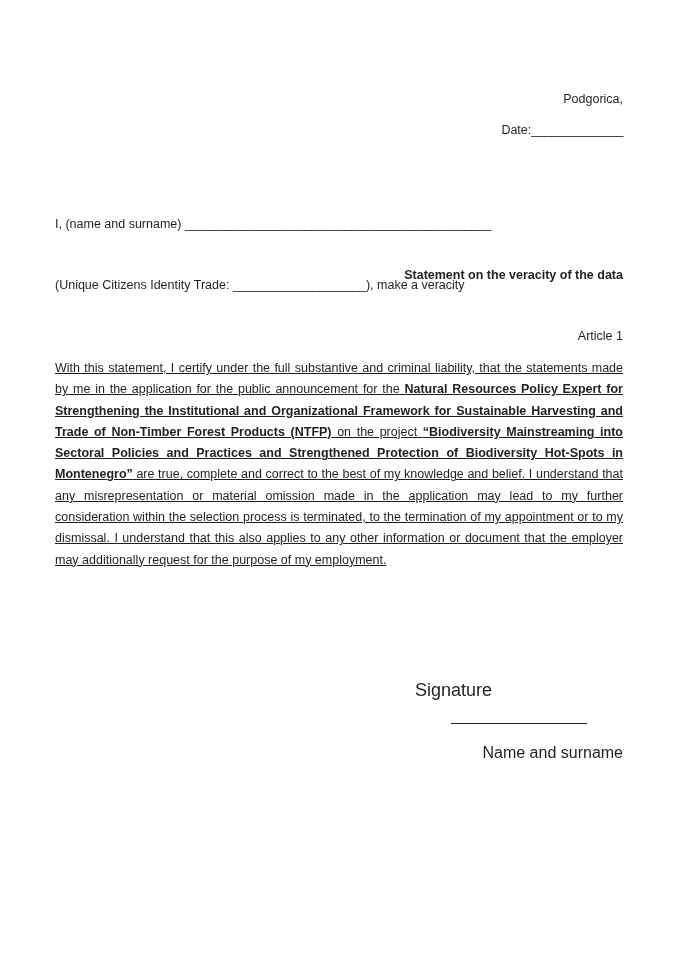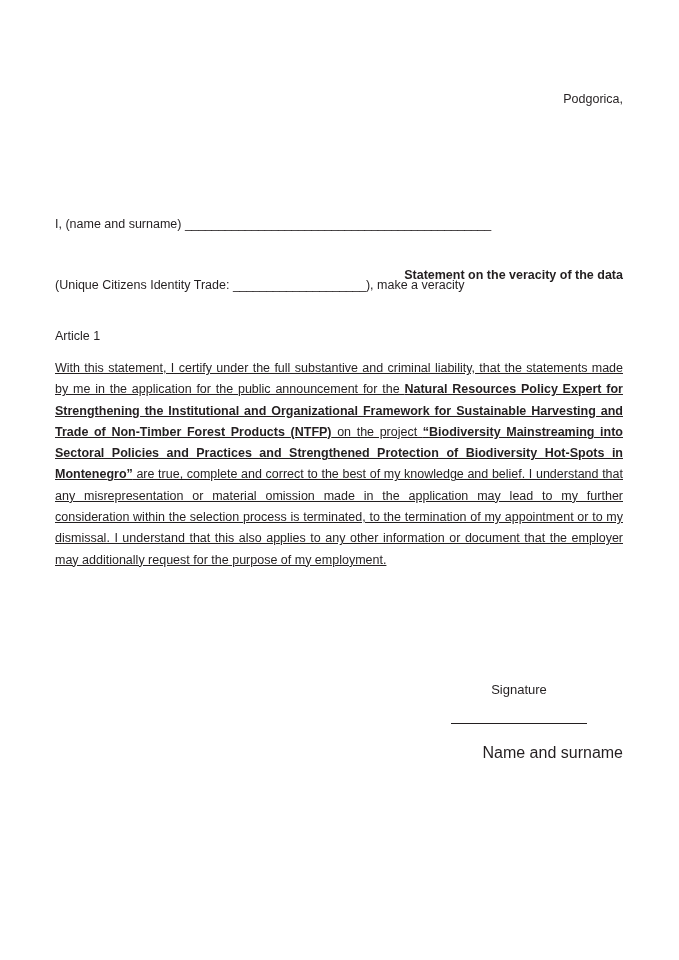--- a/index.html
+++ b/index.html
@@ -68,21 +68,21 @@
     width: 568px;
     text-align: right;
     font-size: 12.5px;
     font-weight: bold;
   }
   .article-heading {
     position: absolute;
     left: 55px;
     top: 329px;
     width: 568px;
-    text-align: left;
+    text-align: right;
     font-size: 12.5px;
     font-weight: normal;
   }
 
   
   .body-block {
     position: absolute;
     left: 55px;
     top: 358px;
     width: 568px;
@@ -98,22 +98,22 @@
   .body-para b { font-weight: bold; }
 
   
   .sig-block {
     position: absolute;
     left: 415px;
     top: 681px;
     width: 208px;
   }
   .sig-label {
-    text-align: center;
-    font-size: 13px;
+    text-align: left;
+    font-size: 18px;
     line-height: 18px;
   }
   .sig-rule {
     width: 136px;
     height: 0;
     margin: 24px auto 0 auto;
     border-bottom: 1.6px solid #231f20;
   }
   .sig-name {
     text-align: right;
@@ -123,20 +123,23 @@
   }
 </style>
 </head>
 <body>
 
 <div class="page">
 
   <div class="header-block">
     <div class="header-line">
       <span>Podgorica,</span>
+    </div>
+    <div class="header-line">
+      <span>Date:</span><span class="fill">______________</span>
     </div>
   </div>
 
   <div class="ident-block">
     <div class="ident-line">
       <span>I, (name and surname)</span>
       <span class="fill">______________________________________________</span>
     </div>
     <div class="ident-line">
       <span>(Unique Citizens Identity Trade:</span>

